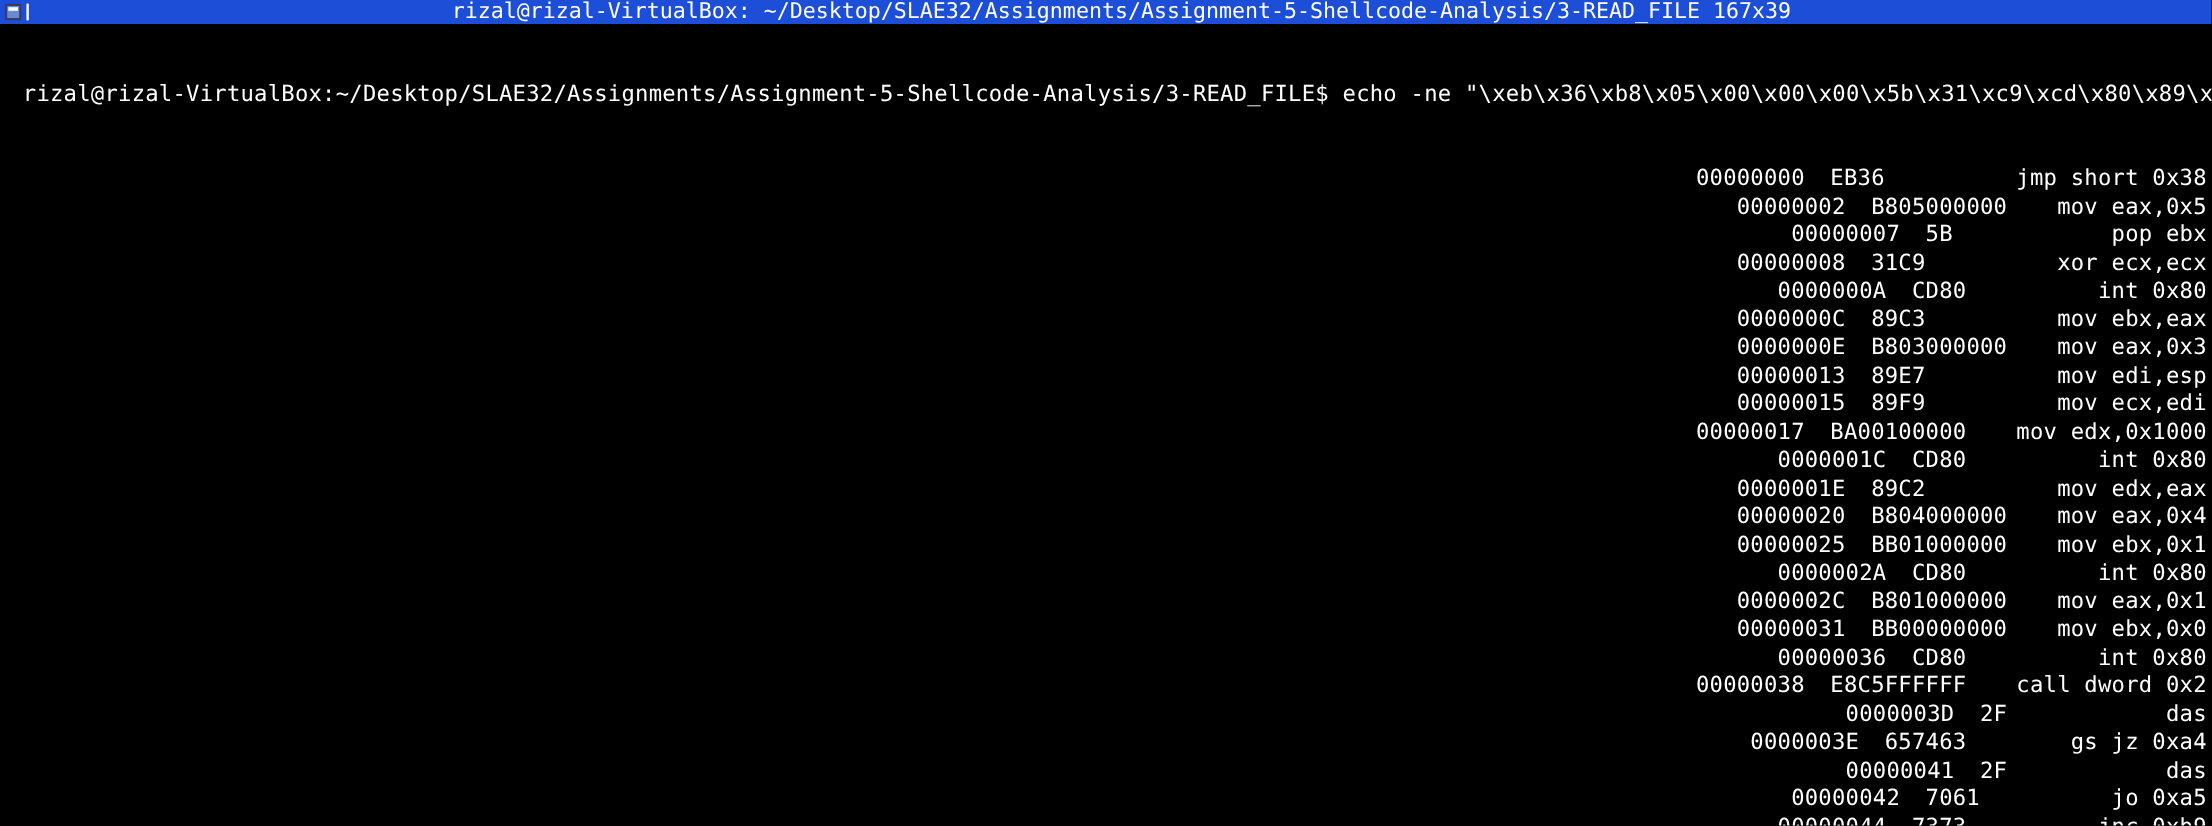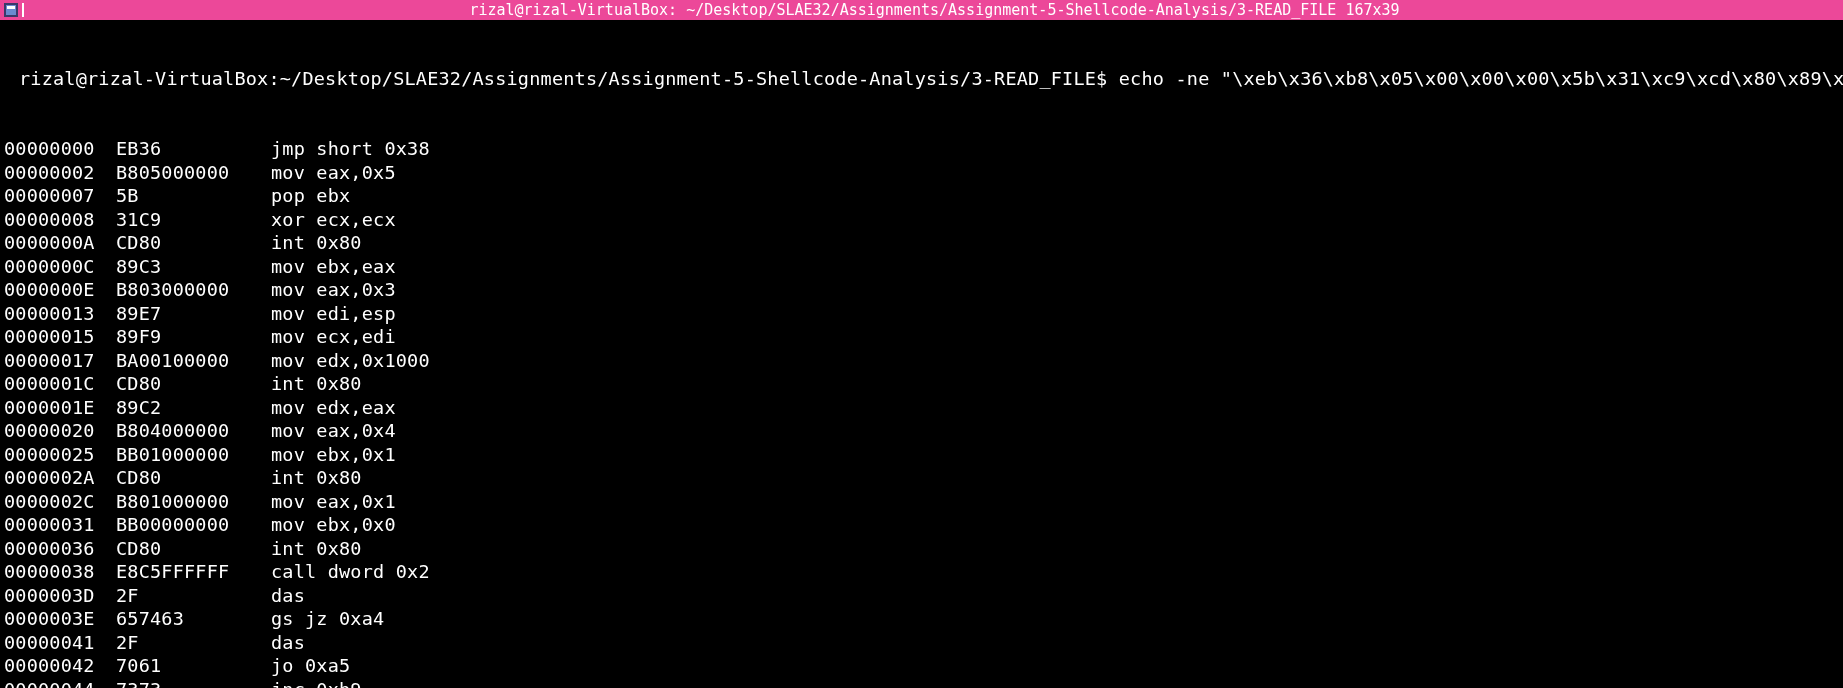--- a/index.html
+++ b/index.html
@@ -1,24 +1,24 @@
 <!DOCTYPE html>
 <html><head>
 <meta charset="utf-8">
 <style>
   html,body{margin:0;padding:0;background:#000;color:#fff;font-family:"DejaVu Sans Mono","Consolas",monospace;font-size:18.5px;line-height:1.27;overflow:hidden;}
   .window{width:1843px;height:688px;display:flex;flex-direction:column;}
-  .titlebar{background:#ec4899;color:#fff;height:20px;display:flex;align-items:center;font-size:15px;line-height:20px;}
+  .titlebar{background:#1d4ed8;color:#fff;height:20px;display:flex;align-items:center;font-size:18px;line-height:20px;}
   .titlebar .icon{width:14px;height:14px;margin:0 4px 0 4px;display:inline-flex;align-items:center;justify-content:center;}
   .titlebar .icon svg{width:14px;height:14px;}
   .titlebar .title-text{flex:1;text-align:center;white-space:nowrap;overflow:hidden;}
   .term{flex:1;padding:0 4px 0 4px;white-space:pre;letter-spacing:0.2px;}
   .prompt-user{color:#ffffff;margin-left:15px;}
   .cmd{color:#ffffff;}
-  .row{display:flex;}
+  .row{display:flex;justify-content:flex-end;}
   .addr{width:112px;}
   .hex{width:155px;}
   .asm{}
   .cursor{background:#fff;display:inline-block;width:10px;height:18px;vertical-align:middle;}
 </style>
 </head>
 <body>
 <div class="window">
 
   <div class="titlebar">

